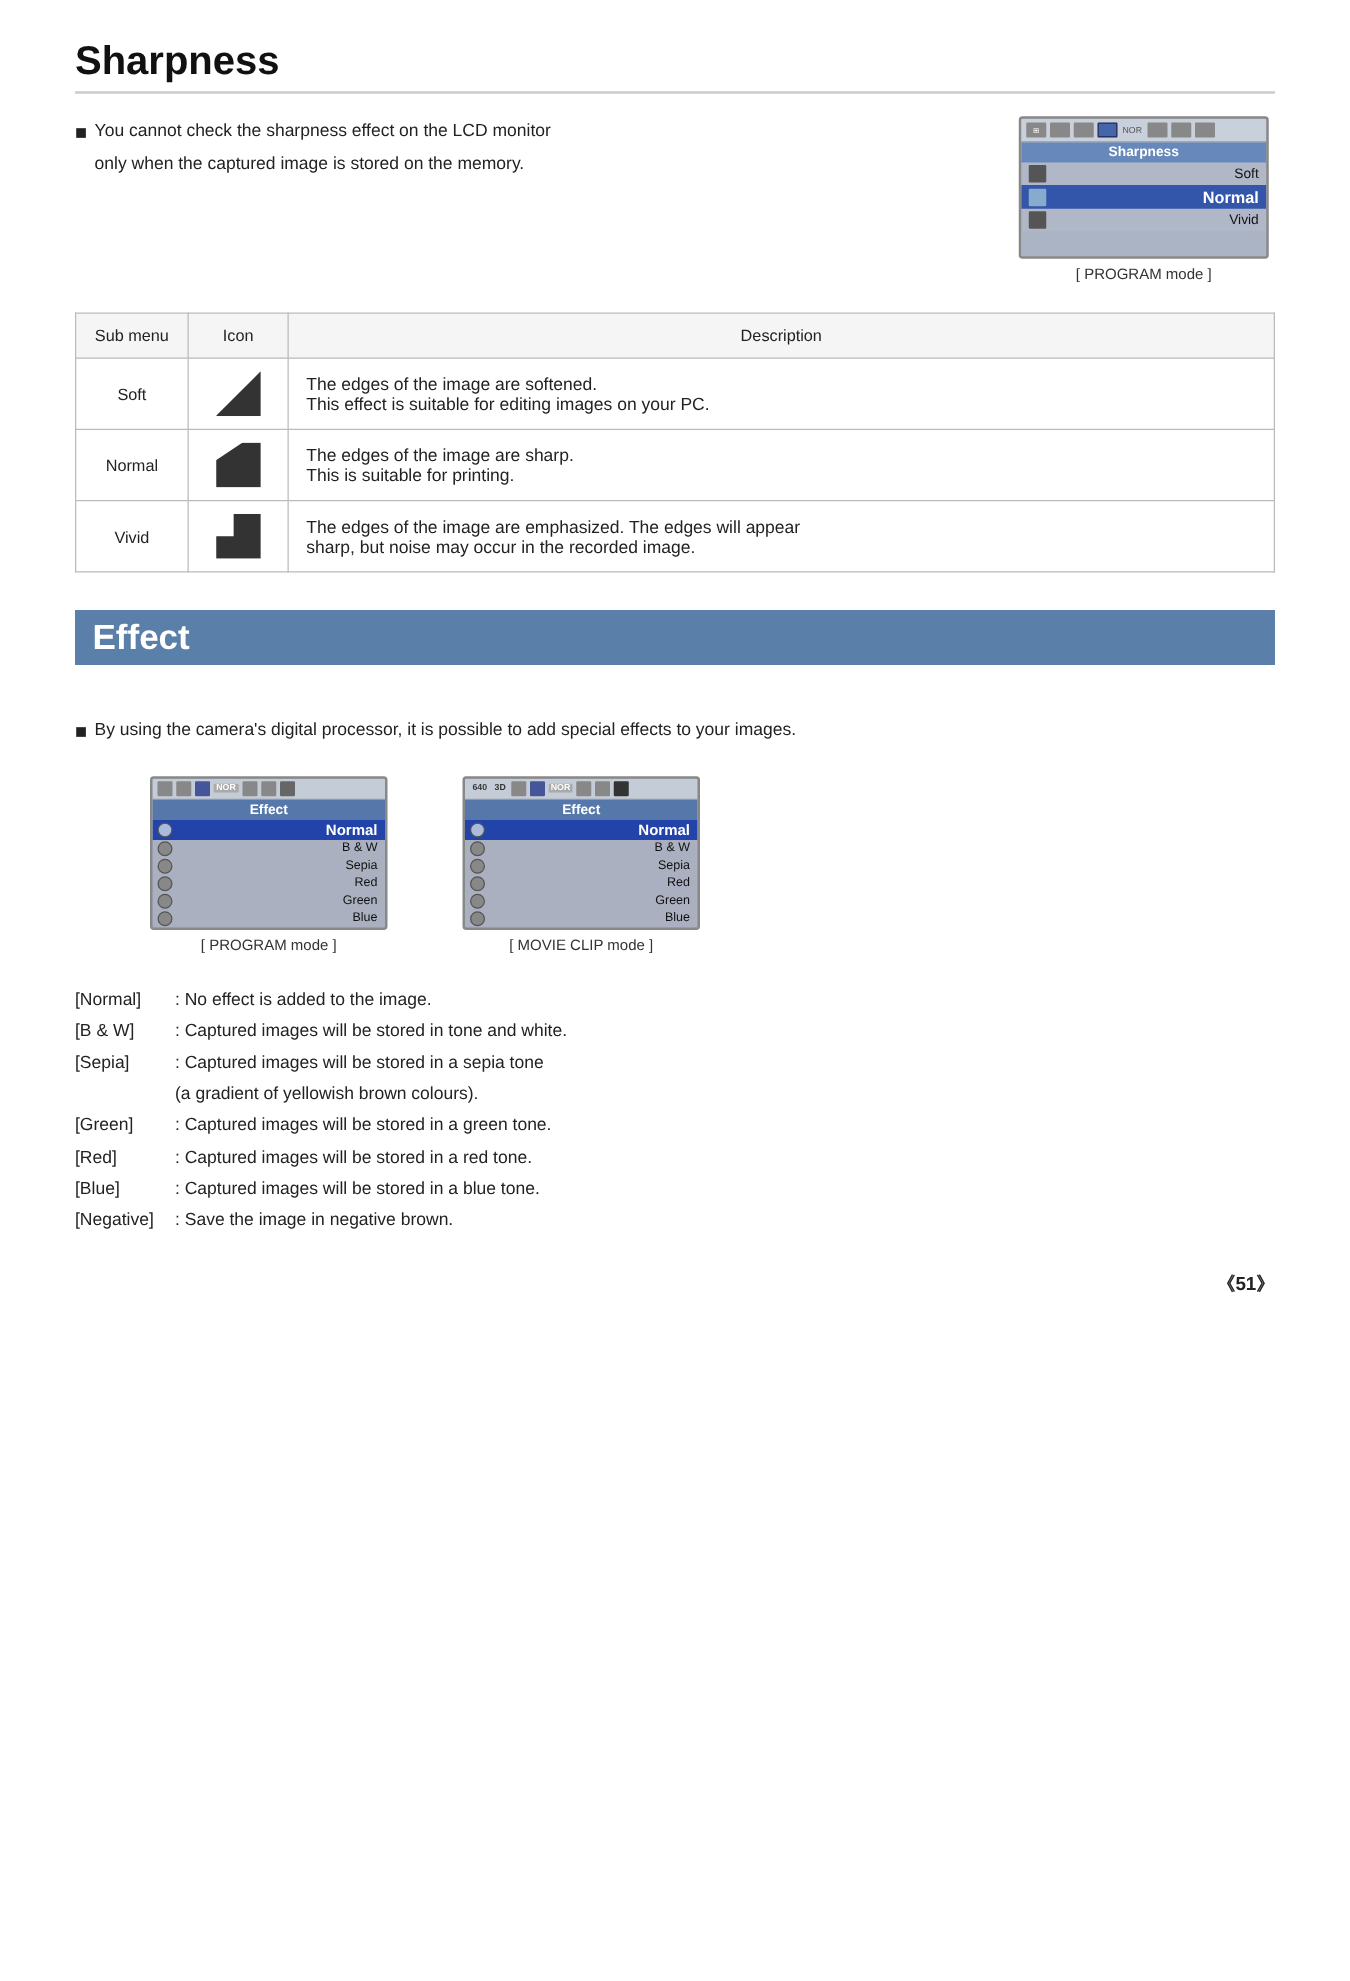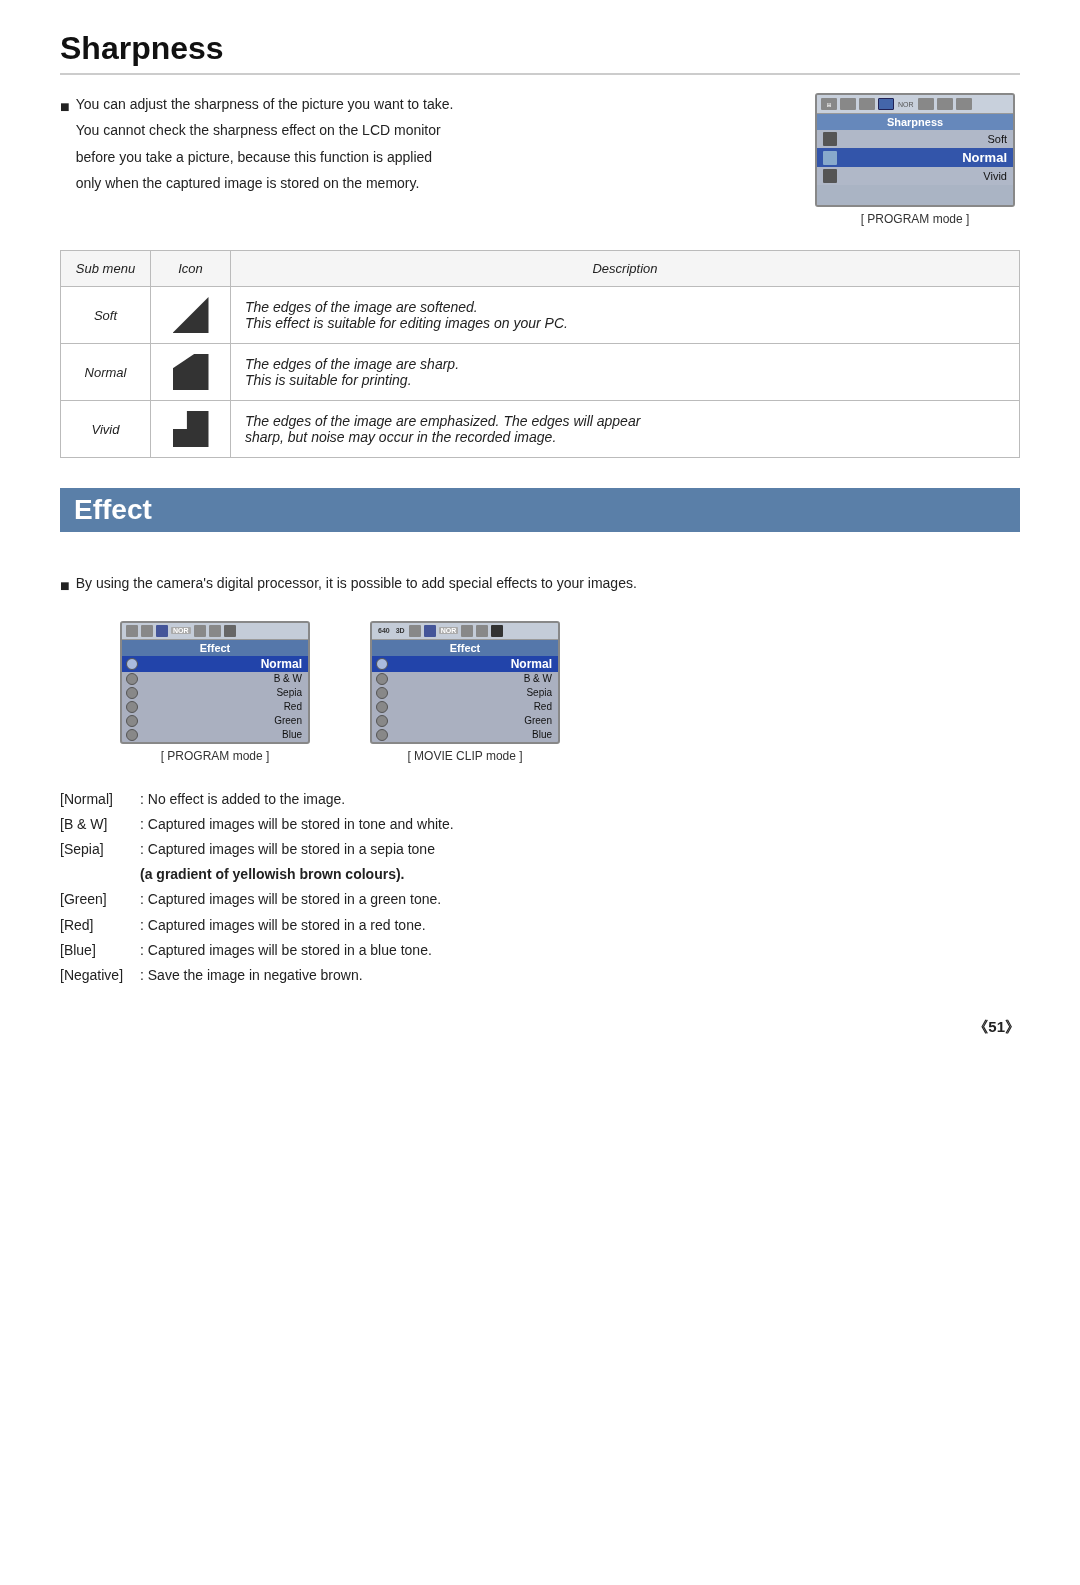--- a/index.html
+++ b/index.html
@@ -155,21 +155,20 @@
       width: 100%;
       border-collapse: collapse;
       margin-bottom: 30px;
       border: 1px solid #bbb;
     }
 
     .sharpness-table th, .sharpness-table td {
       border: 1px solid #bbb;
       padding: 10px 14px;
       vertical-align: middle;
-      font-style: italic;
     }
 
     .sharpness-table thead th {
       font-weight: normal;
       font-size: 13px;
       text-align: center;
       background: #f5f5f5;
     }
 
     .sharpness-table td:first-child {
@@ -327,21 +326,20 @@
       min-width: 80px;
       font-weight: normal;
     }
 
     .desc-text {
       flex: 1;
     }
 
     .desc-indent {
       padding-left: 80px;
-      font-weight: bold;
     }
 
     
     .page-num {
       text-align: right;
       font-size: 15px;
       margin-top: 30px;
       font-weight: bold;
       color: #222;
     }
@@ -358,23 +356,21 @@
 </head>
 <body>
 
 <h1 class="section-title">Sharpness</h1>
 
 <div class="intro-area">
   <div class="intro-text">
     <div class="bullet-point">
       <span class="bullet-sym">■</span>
       <div>
-        <p>You can adjust the sharpness of the picture you want to take.</p>
         <p>You cannot check the sharpness effect on the LCD monitor</p>
-        <p>before you take a picture, because this function is applied</p>
         <p>only when the captured image is stored on the memory.</p>
       </div>
     </div>
   </div>
 
   <div class="camera-ui">
     <div class="camera-screen">
 
       <div class="cam-toolbar">
         <div class="cam-toolbar-icon" style="font-size:6px;">⊞</div>

